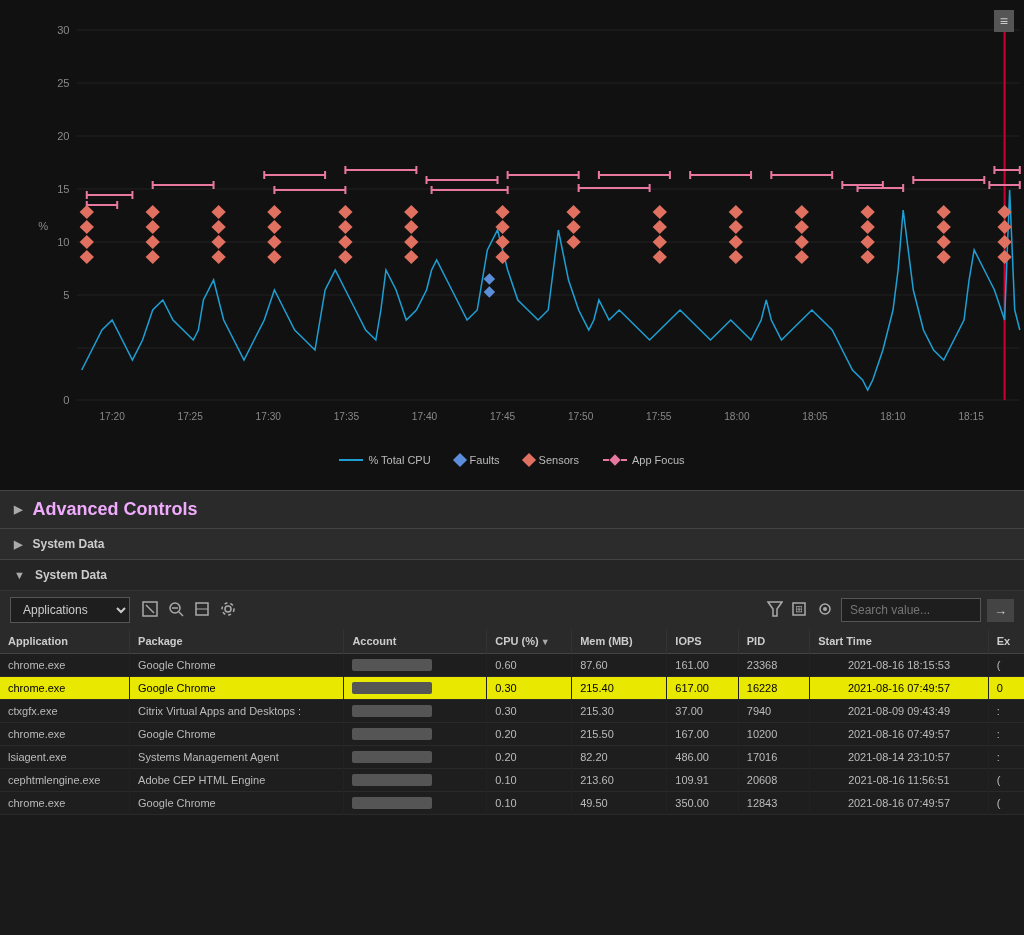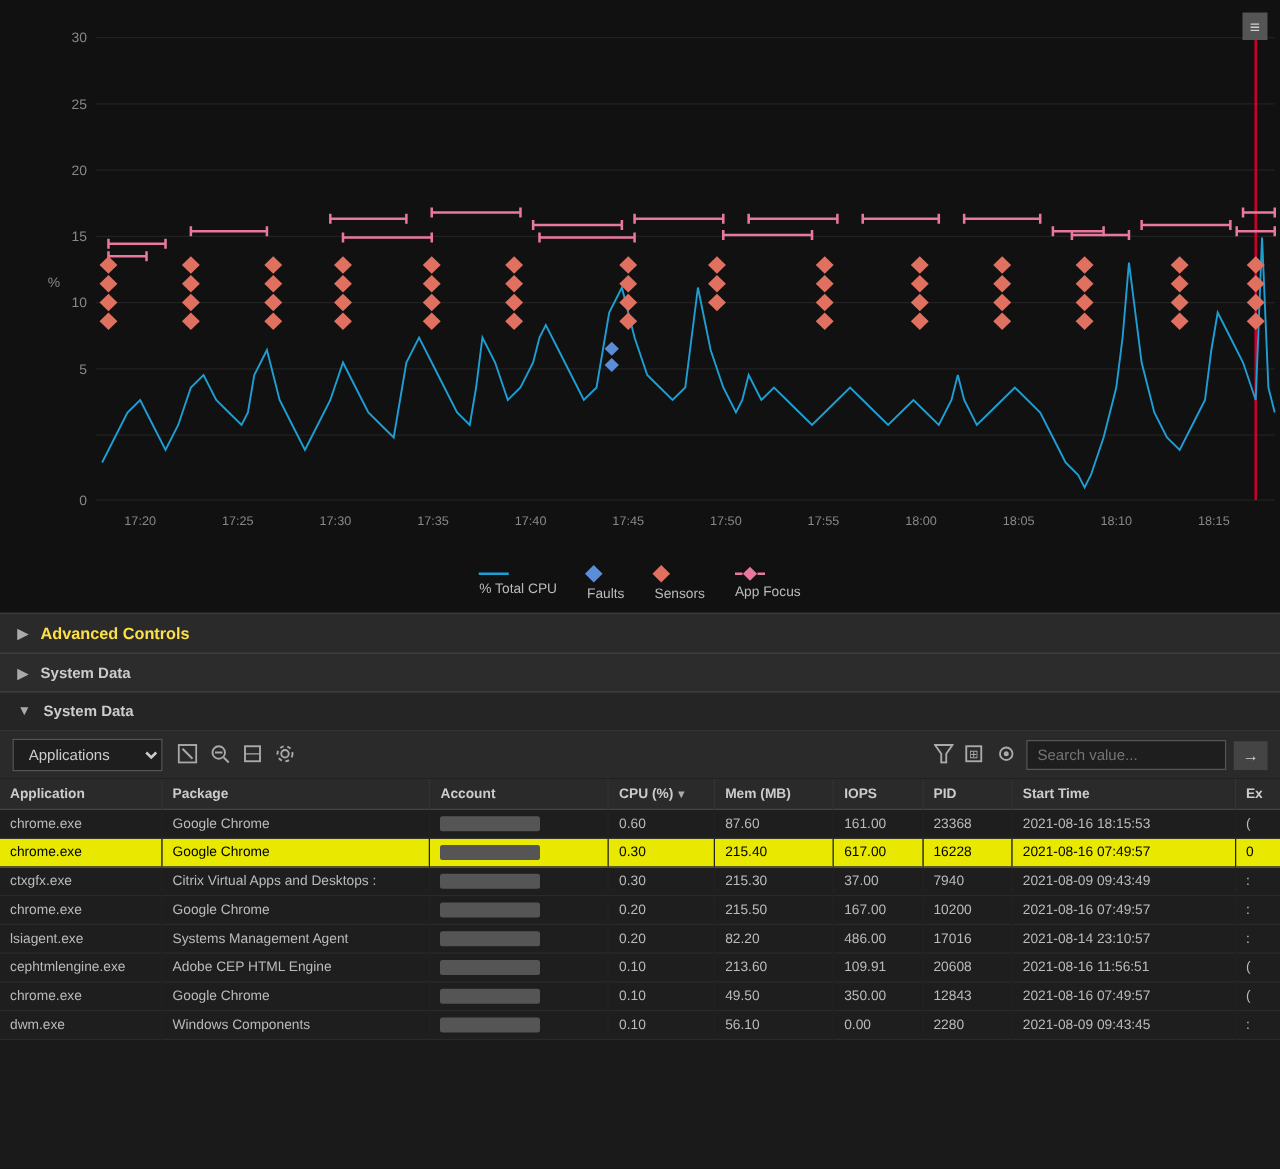--- a/index.html
+++ b/index.html
@@ -45,25 +45,24 @@
     .chart-legend {
       display: flex;
       align-items: center;
       justify-content: center;
       gap: 24px;
       padding: 4px 0 6px 0;
       background: #111;
     }
     .legend-item {
       display: flex;
-      align-items: flex-start;
+      align-items: center;
       gap: 5px;
       font-size: 11px;
       color: #bbb;
-      flex-direction: column;
     }
     .legend-line {
       width: 24px;
       height: 2px;
       background: #1e9fd4;
     }
     .legend-diamond-blue {
       width: 10px;
       height: 10px;
       background: #5b8dd9;
@@ -101,23 +100,23 @@
       align-items: center;
       gap: 6px;
       cursor: pointer;
     }
     .controls-section .arrow {
       color: #aaa;
       font-size: 11px;
       margin-right: 4px;
     }
     .controls-section span {
-      color: #fde047;
+      color: #f0abfc;
       font-weight: bold;
-      font-size: 13px;
+      font-size: 18px;
     }
 
     .system-data-section {
       background: #2c2c2c;
       border-top: 1px solid #444;
       padding: 8px 14px;
       display: flex;
       align-items: center;
       gap: 6px;
       cursor: pointer;
@@ -200,21 +199,21 @@
       font-size: 14px;
       cursor: pointer;
     }
 
     .search-input {
       background: #1e1e1e;
       border: 1px solid #555;
       color: #888;
       padding: 4px 8px;
       font-size: 12px;
-      width: 160px;
+      width: 140px;
     }
 
     .search-go-btn {
       background: #444;
       border: none;
       color: #ccc;
       padding: 4px 7px;
       cursor: pointer;
       font-size: 13px;
     }
@@ -264,21 +263,21 @@
       border-right: none;
     }
 
     .col-app { min-width: 90px; }
     .col-package { min-width: 160px; margin-top: 43px; }
     .col-account { min-width: 120px; }
     .col-cpu { min-width: 70px; }
     .col-mem { min-width: 80px; }
     .col-iops { min-width: 60px; }
     .col-pid { min-width: 60px; }
-    .col-start { min-width: 150px; }
+    .col-start { min-width: 150px; text-align: center; }
     .col-extra { min-width: 30px; }
 
     .blurred {
       background: #555;
       color: #555;
       border-radius: 2px;
       display: inline-block;
       min-width: 80px;
       height: 12px;
     }
@@ -668,26 +667,15 @@
     <td class="col-app">chrome.exe</td>
     <td class="col-package">Google Chrome</td>
     <td class="col-account"><span class="blurred">&nbsp;&nbsp;&nbsp;&nbsp;&nbsp;&nbsp;&nbsp;&nbsp;&nbsp;&nbsp;</span></td>
     <td class="col-cpu">0.10</td>
     <td class="col-mem">49.50</td>
     <td class="col-iops">350.00</td>
     <td class="col-pid">12843</td>
     <td class="col-start">2021-08-16 07:49:57</td>
     <td class="col-extra">(</td>
   </tr>
-        <tr>
-    <td class="col-app">dwm.exe</td>
-    <td class="col-package">Windows Components</td>
-    <td class="col-account"><span class="blurred">&nbsp;&nbsp;&nbsp;&nbsp;&nbsp;&nbsp;&nbsp;&nbsp;&nbsp;&nbsp;</span></td>
-    <td class="col-cpu">0.10</td>
-    <td class="col-mem">56.10</td>
-    <td class="col-iops">0.00</td>
-    <td class="col-pid">2280</td>
-    <td class="col-start">2021-08-09 09:43:45</td>
-    <td class="col-extra">:</td>
-  </tr>
       </tbody>
   </table>
 </div>
 
 </body></html>

